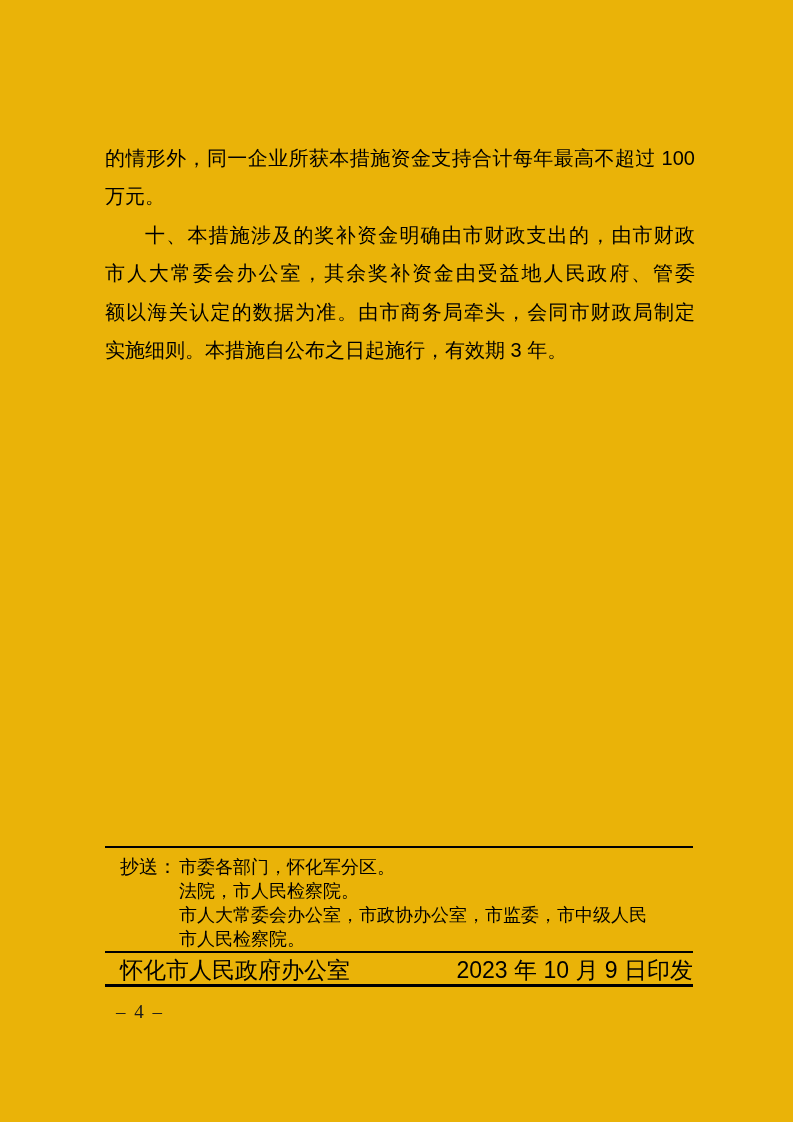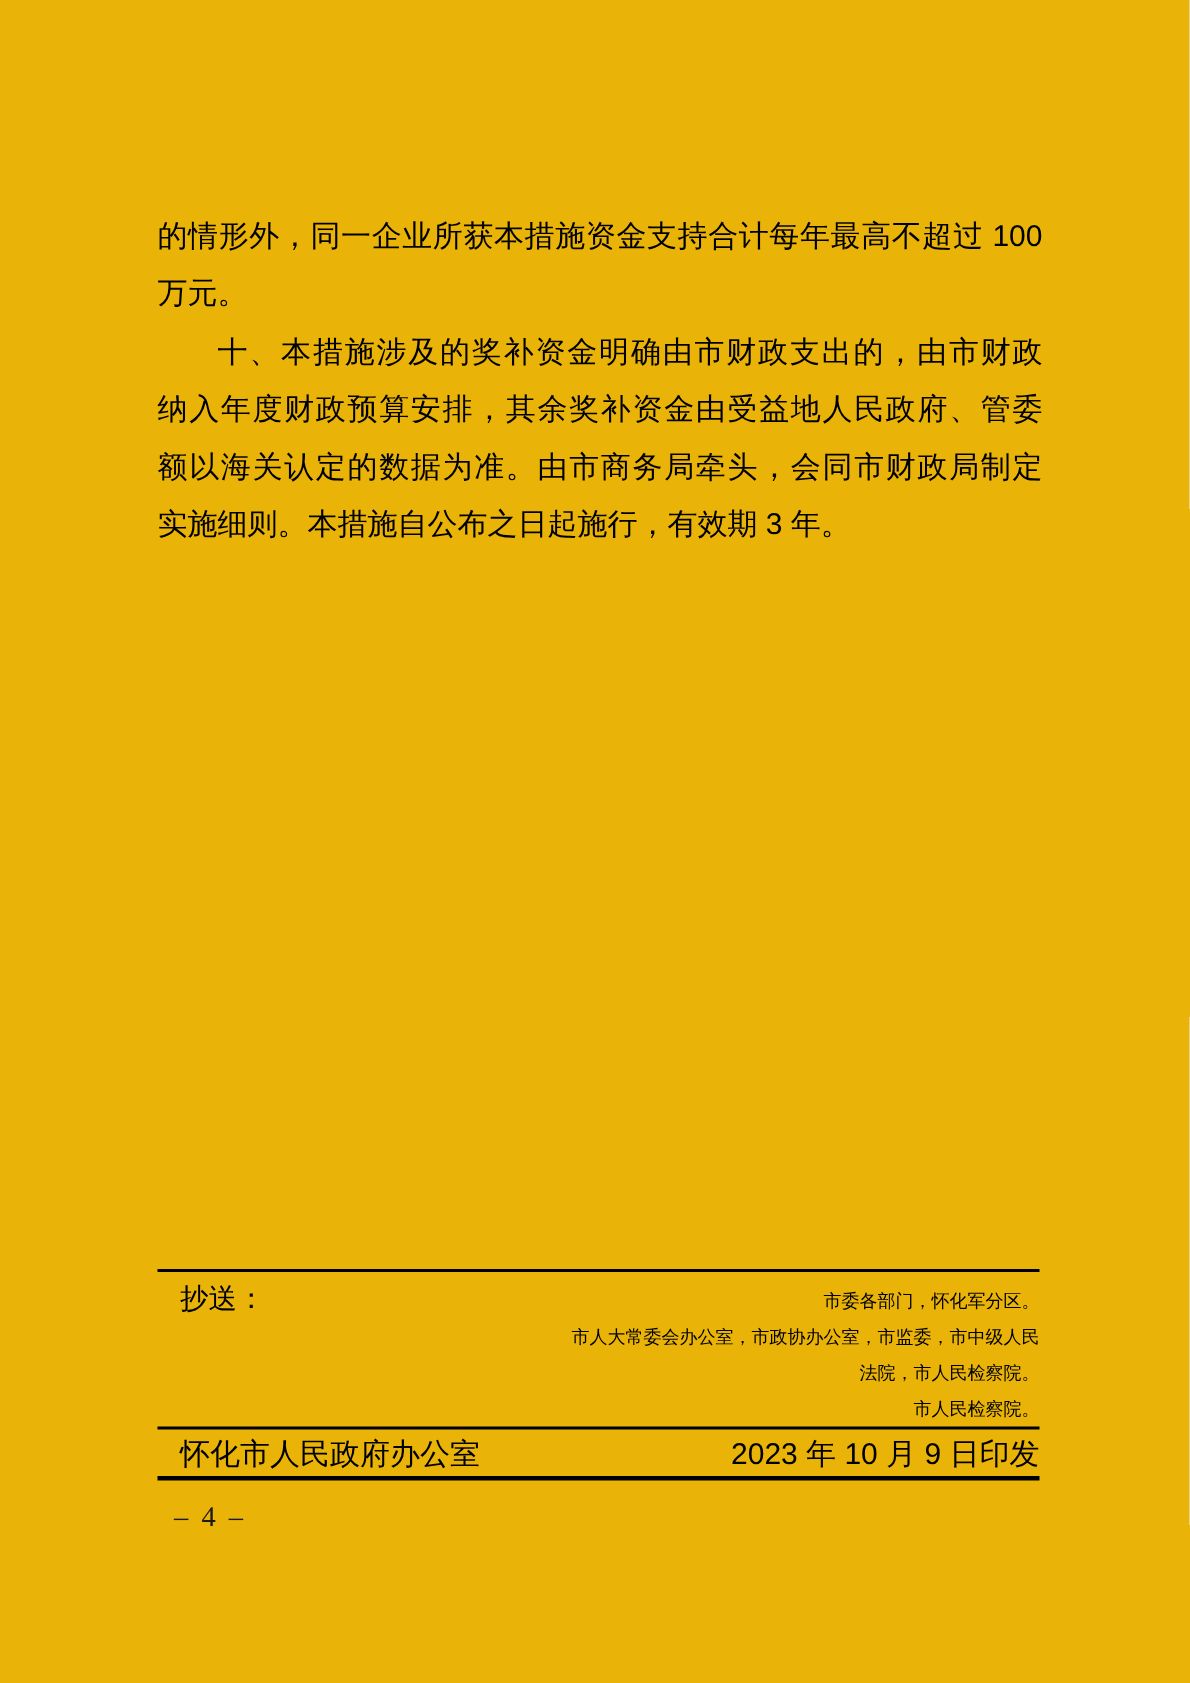--- a/index.html
+++ b/index.html
@@ -57,36 +57,35 @@
     font-size: 19px;
     line-height: 24px;
   }
   .copy-lines {
     position: absolute;
     left: 179px;
     top: 855px;
     width: 514px;
   }
   .cline {
-    font-size: 12px;
+    font-size: 18px;
     line-height: 24px;
     white-space: pre-wrap;
-    text-align: right;
   }
 
   
   .issuer-row {
     position: absolute;
     left: 120px;
     top: 959px;
     width: 573px;
     display: flex;
     justify-content: space-between;
     align-items: baseline;
-    font-size: 20px;
+    font-size: 23px;
     line-height: 23px;
   }
 
   
   .page-number {
     position: absolute;
     left: 116px;
     top: 1001px;
     font-size: 19px;
     font-family: "Liberation Serif", "DejaVu Serif", serif;
@@ -96,34 +95,34 @@
 </style>
 </head>
 <body>
 
 <div class="page">
 
   <div class="body-block">
     <div class="bline full">的情形外，同一企业所获本措施资金支持合计每年最高不超过 100</div>
     <div class="bline">万元。</div>
     <div class="bline full indent">十、本措施涉及的奖补资金明确由市财政支出的，由市财政</div>
-    <div class="bline full">纳入年度财政预算安排，其余奖补资金由受益地人民政府、管委</div>
+    <div class="bline full">市人大常委会办公室，其余奖补资金由受益地人民政府、管委</div>
     <div class="bline full">额以海关认定的数据为准。由市商务局牵头，会同市财政局制定</div>
     <div class="bline">实施细则。本措施自公布之日起施行，有效期 3 年。</div>
   </div>
 
   <div class="rule rule-top"></div>
   <div class="rule rule-mid"></div>
   <div class="rule rule-bottom"></div>
 
   <div class="copy-label">抄送：</div>
   <div class="copy-lines">
     <div class="cline">市委各部门，怀化军分区。</div>
+    <div class="cline">法院，市人民检察院。</div>
     <div class="cline">市人大常委会办公室，市政协办公室，市监委，市中级人民</div>
-    <div class="cline">法院，市人民检察院。</div>
     <div class="cline">市人民检察院。</div>
   </div>
 
   <div class="issuer-row">
     <span>怀化市人民政府办公室</span>
     <span>2023 年 10 月 9 日印发</span>
   </div>
 
   <div class="page-number">– 4 –</div>
 

